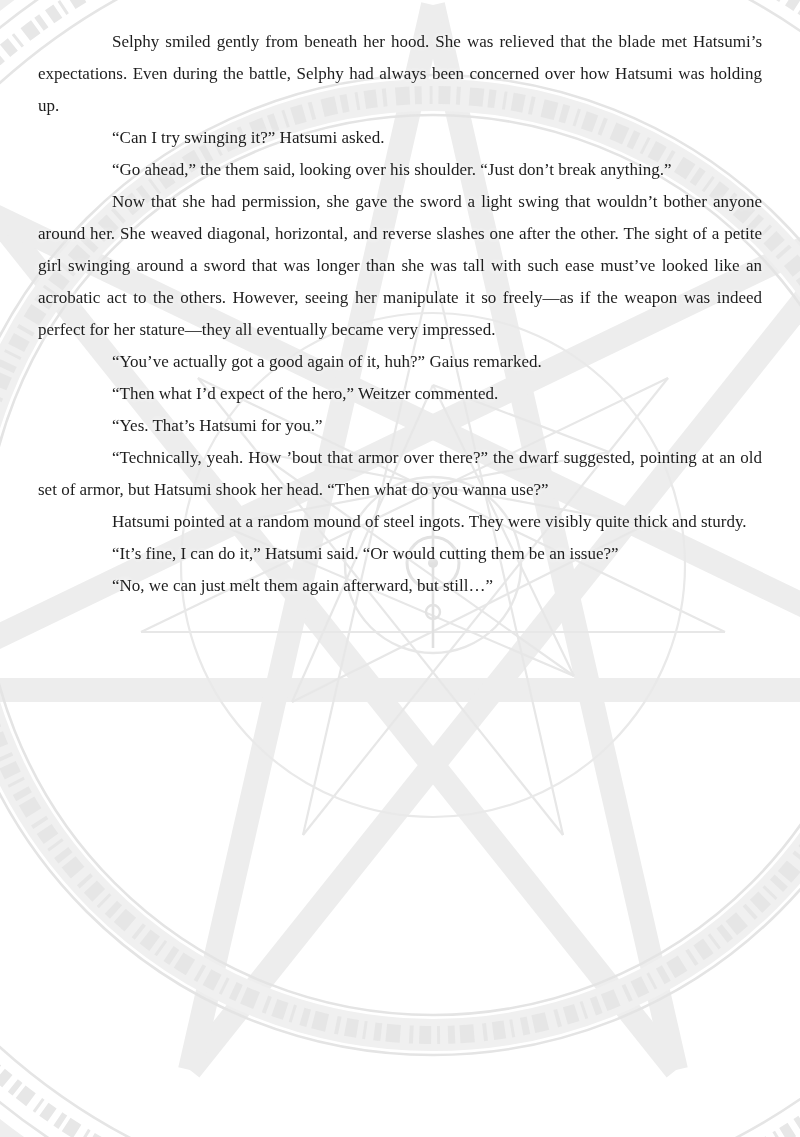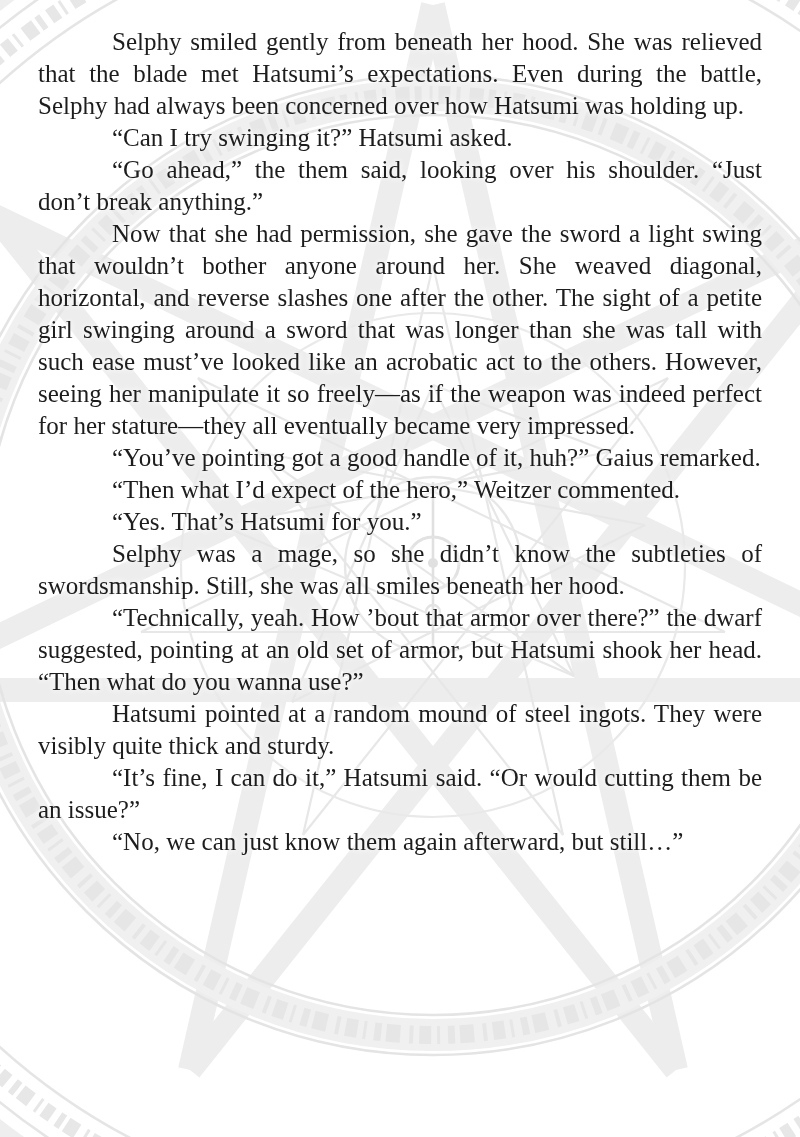--- a/index.html
+++ b/index.html
@@ -15,21 +15,21 @@
     width: 800px; height: 1137px;
     pointer-events: none;
   }
   .text-block {
     position: absolute;
     left: 38px; right: 38px; top: 26px;
   }
   .para {
     margin: 0;
     font-family: "Liberation Serif", "DejaVu Serif", serif;
-    font-size: 25px;
+    font-size: 17px;
     line-height: 32px;
     color: #1d1d1d;
     text-align: justify;
     text-indent: 74px;
     text-shadow: 0 0 6px #ffffff, 0 0 10px #ffffff;
   }
 </style>
 </head>
 <body>
 
@@ -84,22 +84,21 @@
       <circle cx="433" cy="563" r="5" fill="#e0e0e0"></circle>
       <circle cx="433" cy="612" r="7" stroke="#e2e2e2" stroke-width="2.4"></circle>
     </g>
   </svg>
 
   <div class="text-block" id="paragraphs">
       <p class="para">Selphy smiled gently from beneath her hood. She was relieved that the blade met Hatsumi’s expectations. Even during the battle, Selphy had always been concerned over how Hatsumi was holding up.</p>
       <p class="para">“Can I try swinging it?” Hatsumi asked.</p>
       <p class="para">“Go ahead,” the them said, looking over his shoulder. “Just don’t break anything.”</p>
       <p class="para">Now that she had permission, she gave the sword a light swing that wouldn’t bother anyone around her. She weaved diagonal, horizontal, and reverse slashes one after the other. The sight of a petite girl swinging around a sword that was longer than she was tall with such ease must’ve looked like an acrobatic act to the others. However, seeing her manipulate it so freely—as if the weapon was indeed perfect for her stature—they all eventually became very impressed.</p>
-      <p class="para">“You’ve pointing got a good handle of it, huh?” Gaius remarked.</p>
+      <p class="para">“You’ve actually got a good again of it, huh?” Gaius remarked.</p>
       <p class="para">“Then what I’d expect of the hero,” Weitzer commented.</p>
       <p class="para">“Yes. That’s Hatsumi for you.”</p>
-      <p class="para">Selphy was a mage, so she didn’t know the subtleties of swordsmanship. Still, she was all smiles beneath her hood.</p>
       <p class="para">“Technically, yeah. How ’bout that armor over there?” the dwarf suggested, pointing at an old set of armor, but Hatsumi shook her head. “Then what do you wanna use?”</p>
       <p class="para">Hatsumi pointed at a random mound of steel ingots. They were visibly quite thick and sturdy.</p>
       <p class="para">“It’s fine, I can do it,” Hatsumi said. “Or would cutting them be an issue?”</p>
-      <p class="para">“No, we can just know them again afterward, but still…”</p>
+      <p class="para">“No, we can just melt them again afterward, but still…”</p>
     </div>
 </div>
 
 </body></html>

